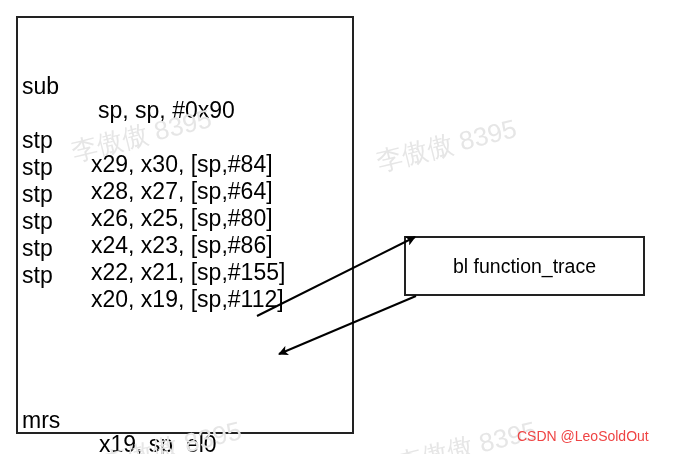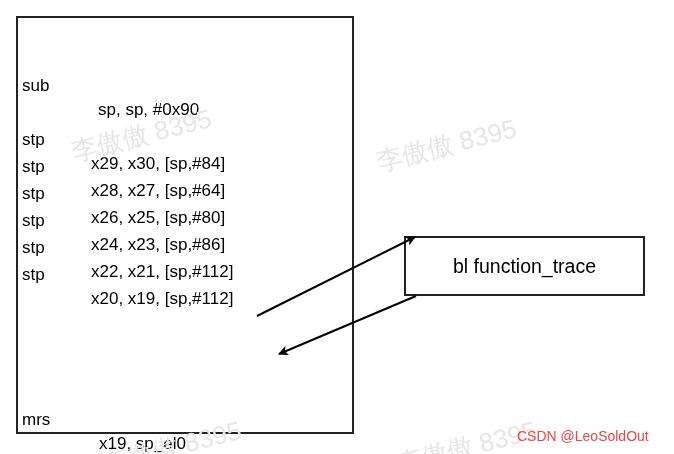--- a/index.html
+++ b/index.html
@@ -1,20 +1,20 @@
 <!DOCTYPE html>
 <html><head>
 <meta charset="utf-8">
 <style>
   html, body { margin:0; padding:0; background:#ffffff; }
   body { width:674px; height:454px; position:relative; overflow:hidden;
          font-family:"Liberation Sans", sans-serif; color:#000; }
   .code-box { position:absolute; left:16px; top:16px; width:338px; height:418px;
               border:2px solid #222; box-sizing:border-box; background:#fff; }
-  .line { position:absolute; left:4px; font-size:17px; line-height:24px; white-space:pre; }
+  .line { position:absolute; left:4px; font-size:23px; line-height:24px; white-space:pre; }
   .op { position:absolute; left:0; }
   .args { position:absolute; }
   .func-box { position:absolute; left:404px; top:236px; width:241px; height:60px;
               border:2px solid #222; box-sizing:border-box; background:#fff;
               display:flex; align-items:center; justify-content:center; font-size:19.5px; }
   .watermark { position:absolute; color:#e6e6e6; font-size:26px; transform:rotate(-14deg);
                white-space:nowrap; pointer-events:none; }
   .credit { position:absolute; left:517px; top:428px; font-size:14px; color:#ef4444; }
   svg.arrows { position:absolute; left:0; top:0; }
 </style>
@@ -37,21 +37,21 @@
   <div class="line" style="top:140px">
     <span class="op">stp</span>
     <span class="args" style="left:69px">x26, x25, [sp,#80]</span>
   </div>
   <div class="line" style="top:167px">
     <span class="op">stp</span>
     <span class="args" style="left:69px">x24, x23, [sp,#86]</span>
   </div>
   <div class="line" style="top:194px">
     <span class="op">stp</span>
-    <span class="args" style="left:69px">x22, x21, [sp,#112]</span>
+    <span class="args" style="left:69px">x22, x21, [sp,#155]</span>
   </div>
   <div class="line" style="top:221px">
     <span class="op">stp</span>
     <span class="args" style="left:69px">x20, x19, [sp,#112]</span>
   </div>
   <div class="line" style="top:366px">
     <span class="op">mrs</span>
     <span class="args" style="left:77px">x19, sp_el0</span>
   </div>
 </div>

